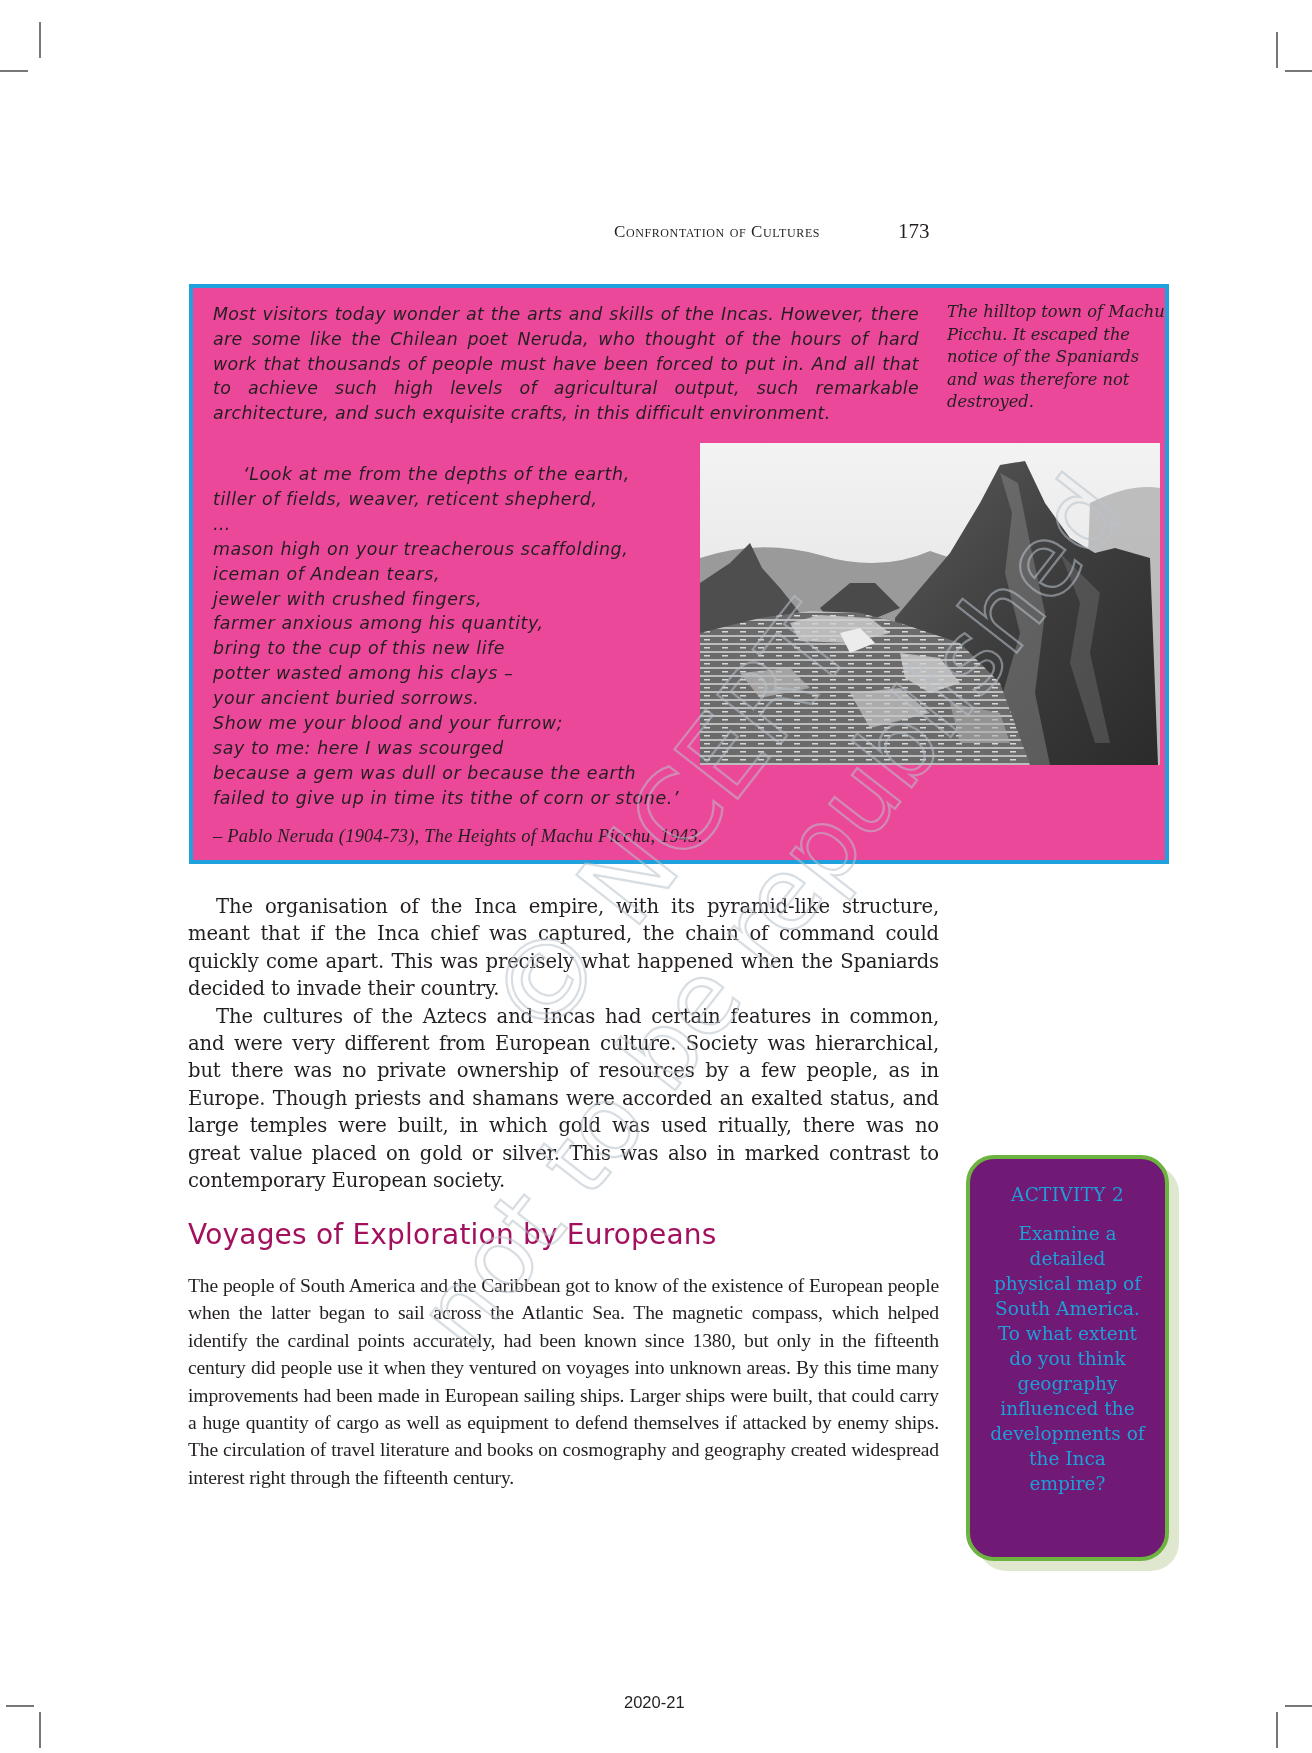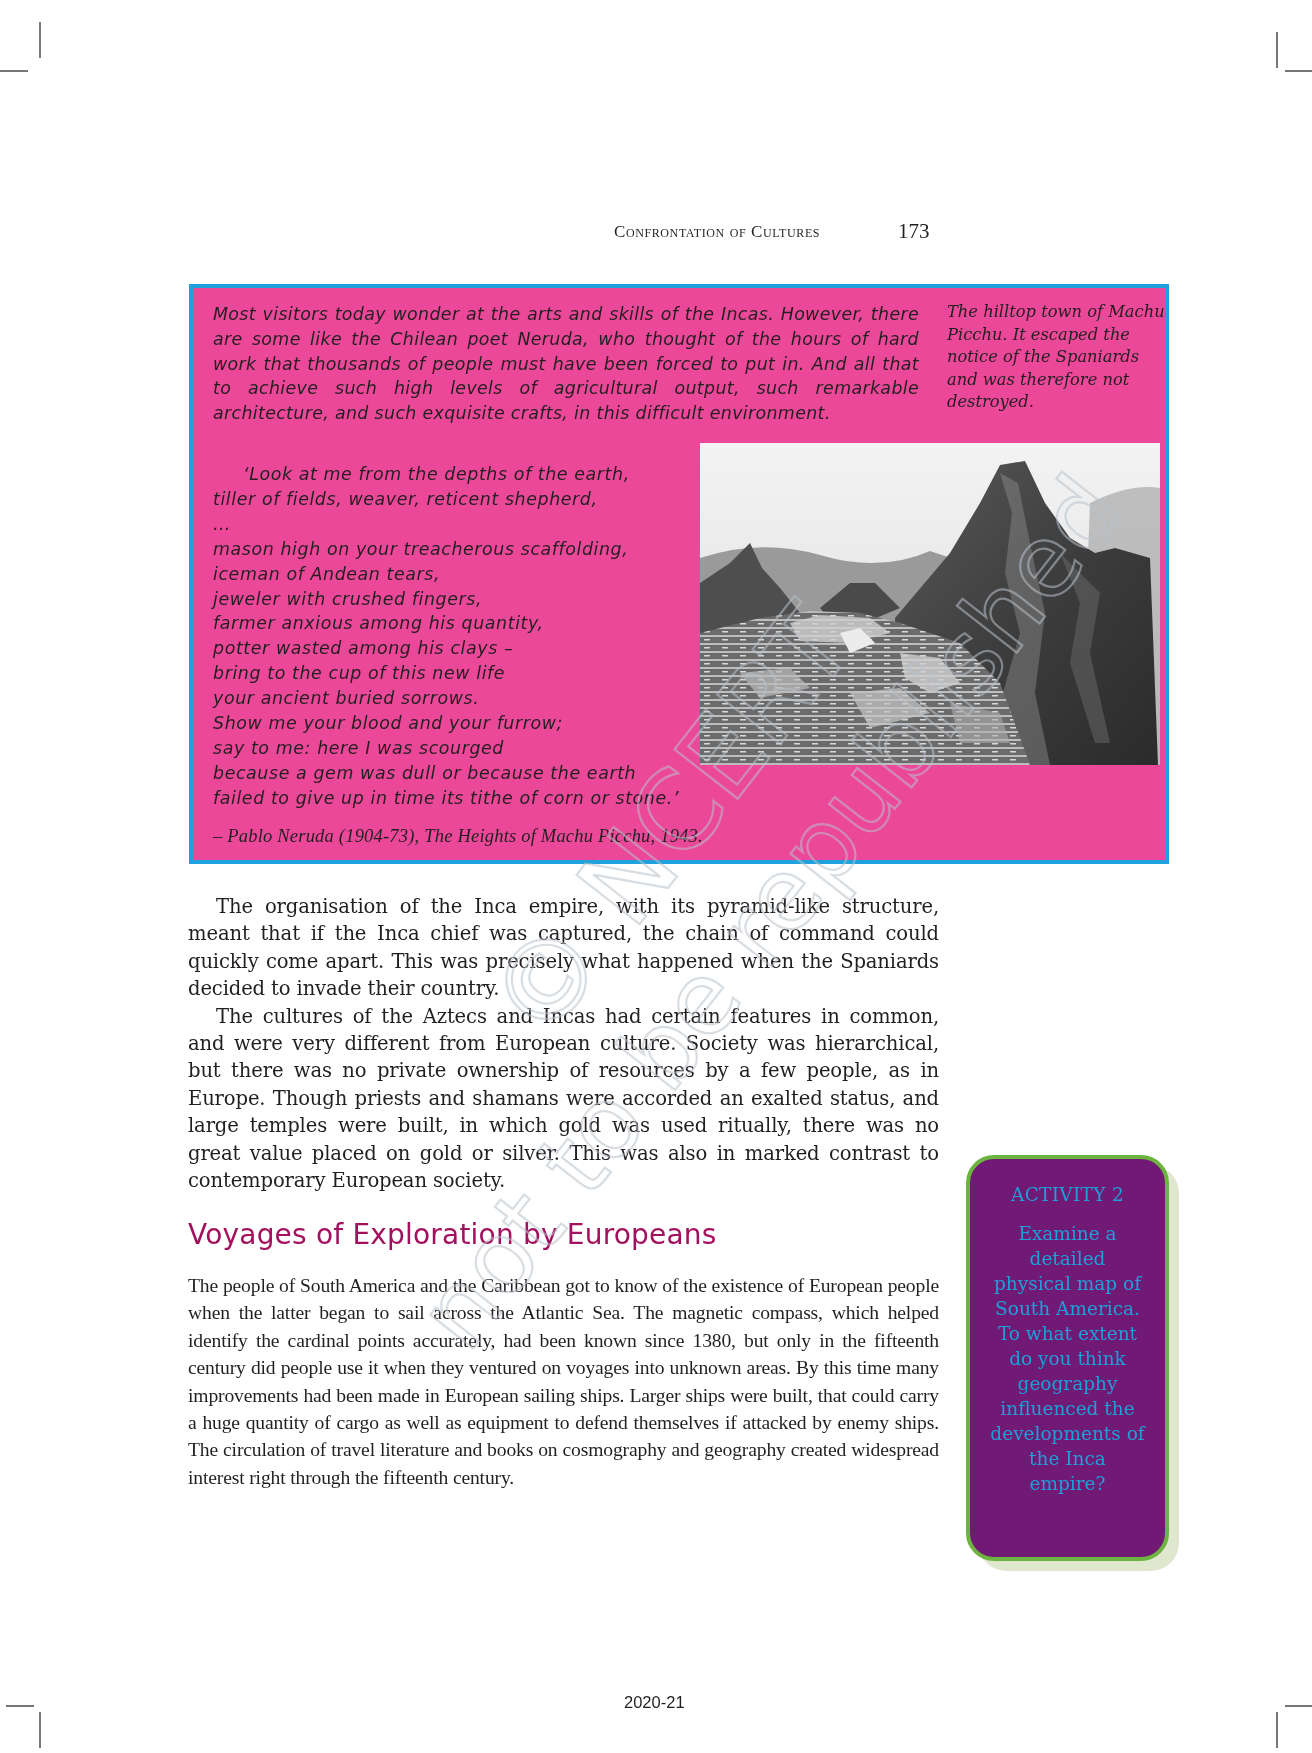--- a/index.html
+++ b/index.html
@@ -57,22 +57,22 @@
   <div class="caption">The hilltop town of Machu Picchu. It escaped the notice of the Spaniards and was therefore not destroyed.</div>
 
   <div class="poem">
     <div class="first">‘Look at me from the depths of the earth,</div>
     <div>tiller of fields, weaver, reticent shepherd,</div>
     <div>…</div>
     <div>mason high on your treacherous scaffolding,</div>
     <div>iceman of Andean tears,</div>
     <div>jeweler with crushed fingers,</div>
     <div>farmer anxious among his quantity,</div>
+    <div>bring to the cup of this new life</div>
     <div>potter wasted among his clays –</div>
-    <div>bring to the cup of this new life</div>
     <div>your ancient buried sorrows.</div>
     <div>Show me your blood and your furrow;</div>
     <div>say to me: here I was scourged</div>
     <div>because a gem was dull or because the earth</div>
     <div>failed to give up in time its tithe of corn or stone.’</div>
   </div>
 
   <div class="citation">– Pablo Neruda (1904-73), The Heights of Machu Picchu, 1943.</div>
 </div>
 

